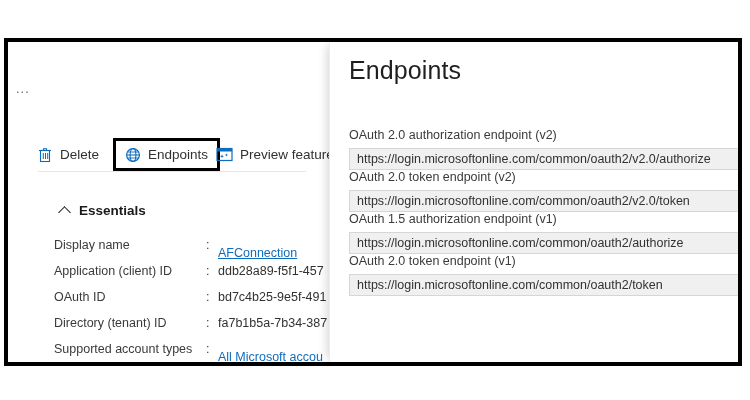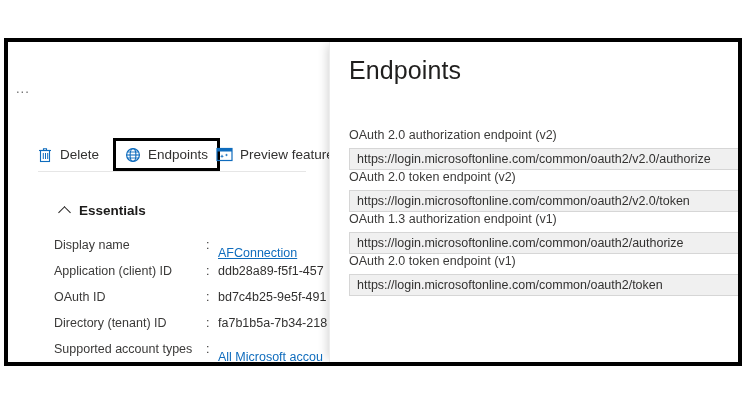--- a/index.html
+++ b/index.html
@@ -185,21 +185,21 @@
 
         <div class="kvrow">
           <span class="kvkey">OAuth ID</span>
           <span class="kvcolon">:</span>
           <span class="kvval">bd7c4b25-9e5f-491</span>
         </div>
 
         <div class="kvrow">
           <span class="kvkey">Directory (tenant) ID</span>
           <span class="kvcolon">:</span>
-          <span class="kvval">fa7b1b5a-7b34-218</span>
+          <span class="kvval">fa7b1b5a-7b34-387</span>
         </div>
 
         <div class="kvrow">
           <span class="kvkey">Supported account types</span>
           <span class="kvcolon">:</span>
           <span class="kvval link">All Microsoft accou</span>
         </div>
 
       </div>
     </div>
@@ -215,21 +215,21 @@
           <div class="ep-label">OAuth 2.0 authorization endpoint (v2)</div>
           <div class="ep-box">https://login.microsoftonline.com/common/oauth2/v2.0/authorize</div>
         </div>
 
         <div class="ep-item">
           <div class="ep-label">OAuth 2.0 token endpoint (v2)</div>
           <div class="ep-box">https://login.microsoftonline.com/common/oauth2/v2.0/token</div>
         </div>
 
         <div class="ep-item">
-          <div class="ep-label">OAuth 1.3 authorization endpoint (v1)</div>
+          <div class="ep-label">OAuth 1.5 authorization endpoint (v1)</div>
           <div class="ep-box">https://login.microsoftonline.com/common/oauth2/authorize</div>
         </div>
 
         <div class="ep-item">
           <div class="ep-label">OAuth 2.0 token endpoint (v1)</div>
           <div class="ep-box">https://login.microsoftonline.com/common/oauth2/token</div>
         </div>
 
       </div>
     </div>

